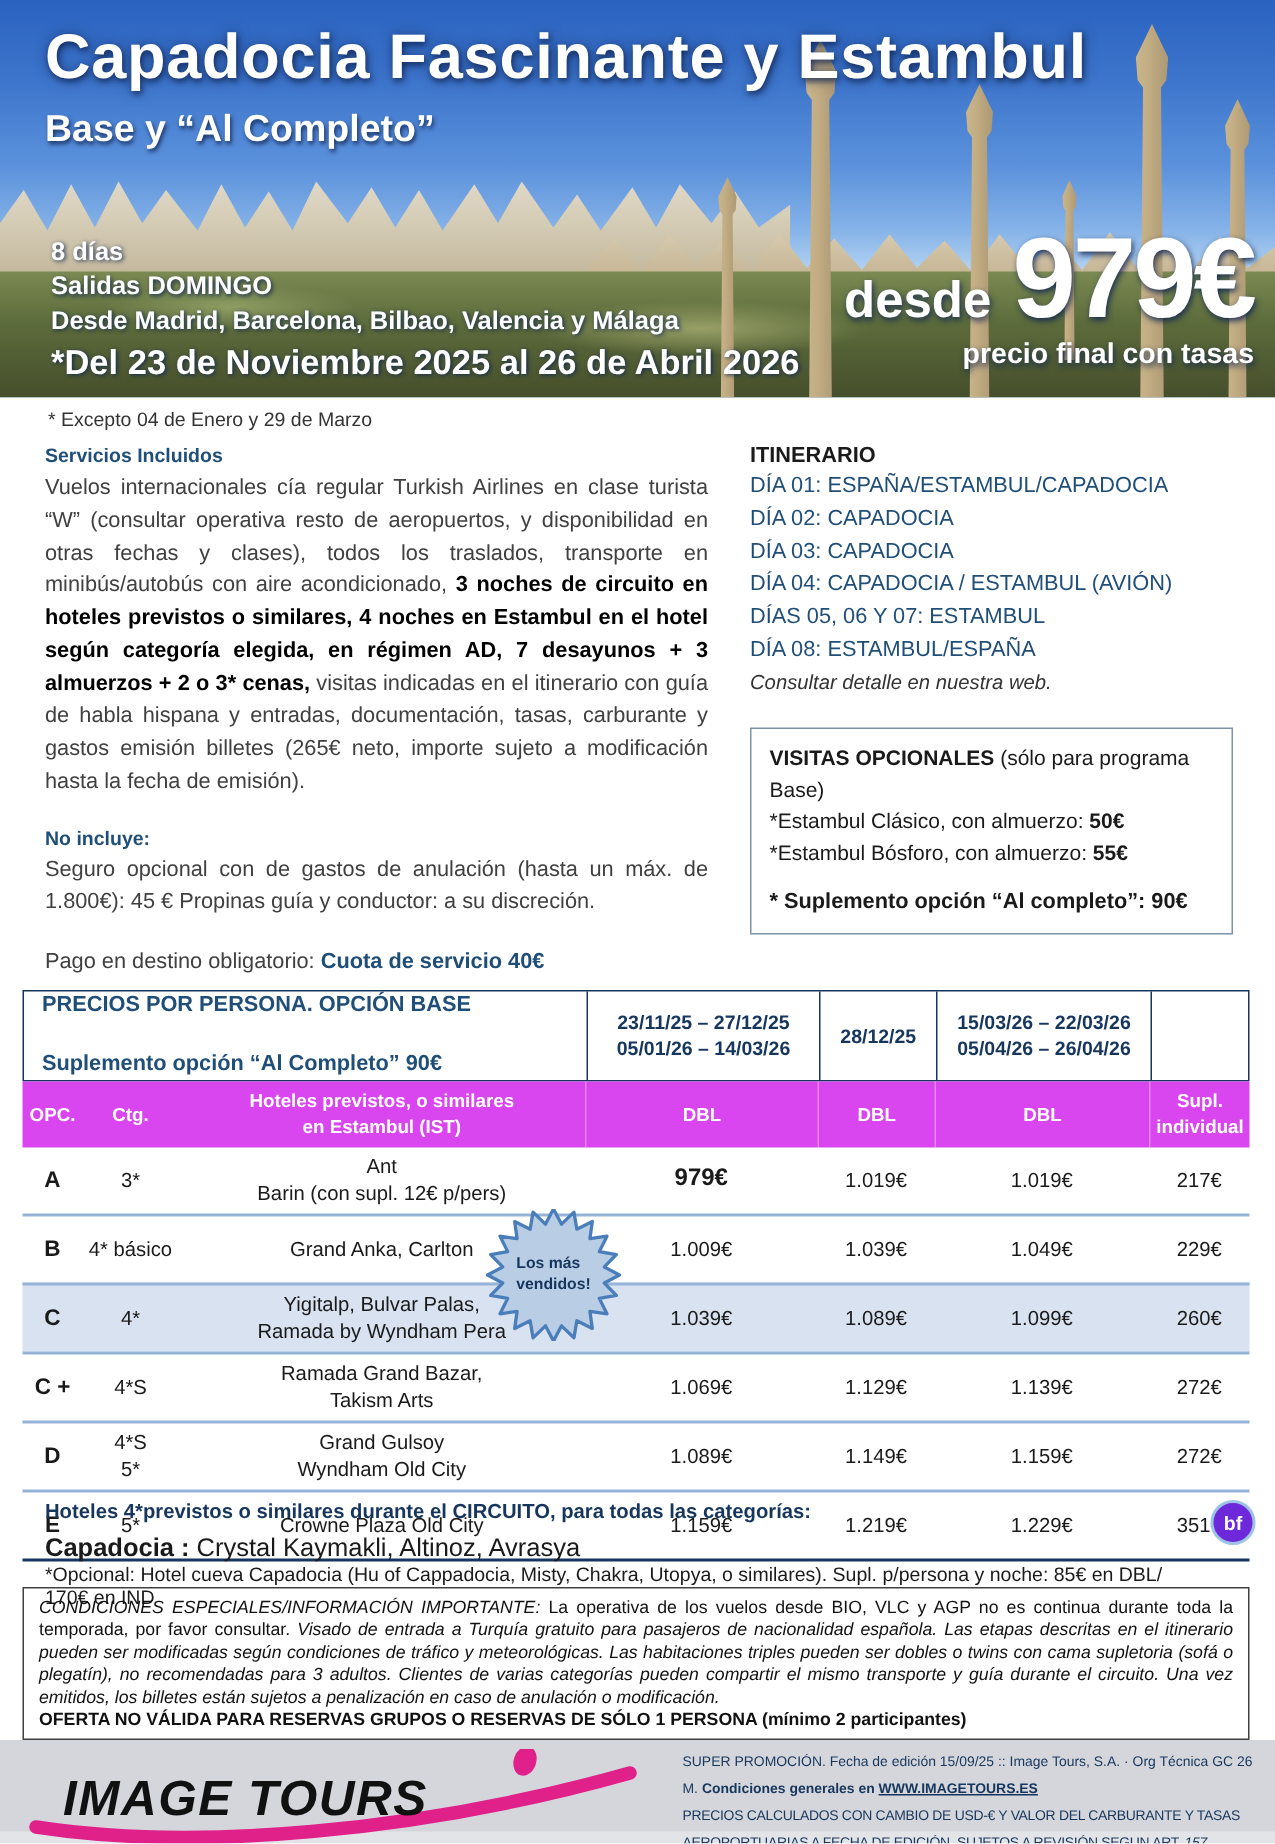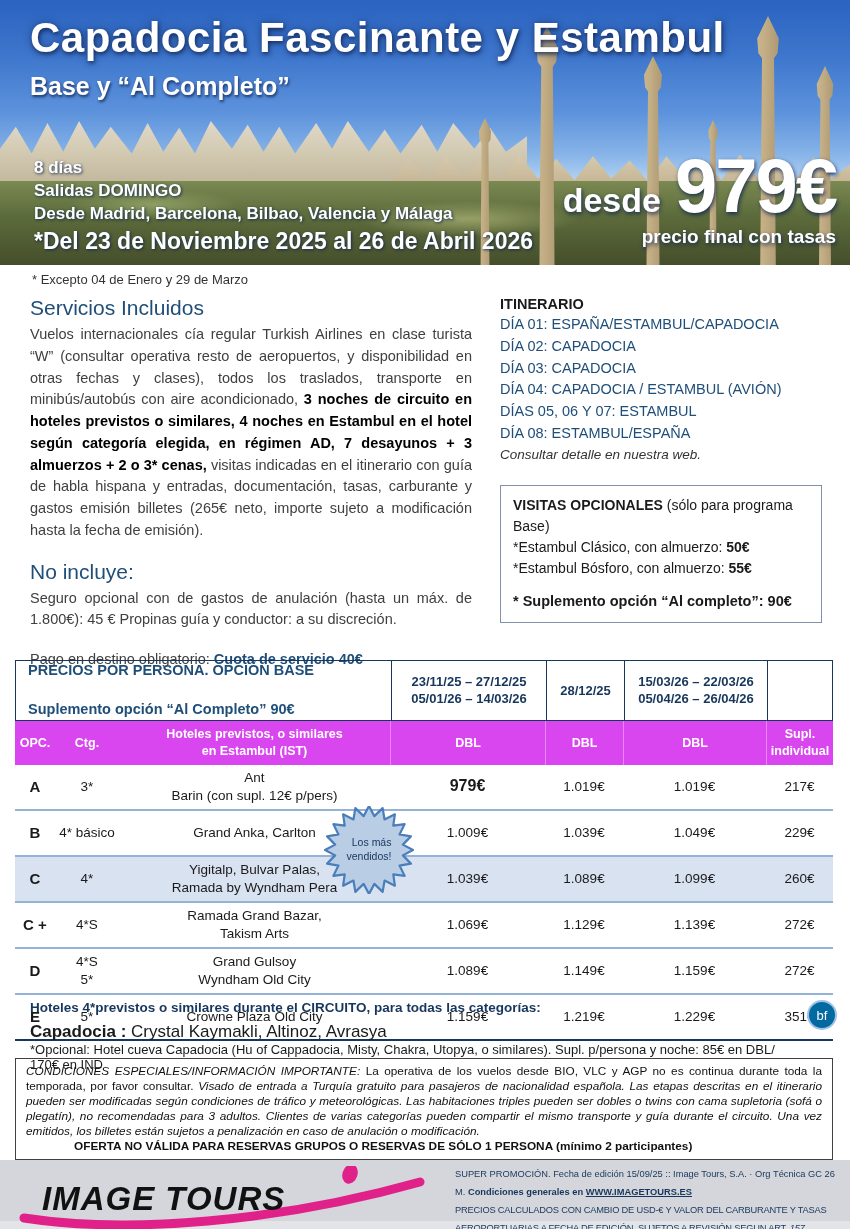--- a/index.html
+++ b/index.html
@@ -43,21 +43,21 @@
   .price-val{font-size:76px;font-weight:bold;line-height:76px;letter-spacing:-2px;}
   .price-note{font-size:19px;font-weight:bold;margin-top:2px;}
 
   
   .exception{position:absolute;left:32px;top:272px;font-size:13px;color:#333;}
 
   
   .content{position:absolute;left:30px;top:296px;width:792px;display:flex;gap:28px;}
   .col-left{width:442px;}
   .col-right{flex:1;}
-  .h-blue{color:#1F4E79;font-weight:normal;font-size:21px;margin:0 0 4px 0;}
+  .h-blue{color:#1F4E79;font-weight:bold;font-size:13px;margin:0 0 4px 0;}
   .para{font-size:14.5px;line-height:1.5;color:#404040;text-align:justify;margin:0;}
   .para b{color:#000000;}
   .mt{margin-top:18px;}
   .pago{font-size:14.5px;color:#404040;margin-top:20px;}
   .pago b{color:#1F4E79;}
   .itin-h{font-size:14.5px;font-weight:bold;color:#1a1a1a;margin:0 0 2px 0;}
   .itin-day{font-size:14.5px;color:#1F4E79;line-height:1.5;}
   .itin-note{font-size:13.5px;color:#333;font-style:italic;line-height:1.5;}
   .visits-box{margin-top:20px;border:1.5px solid #7F92AC;padding:9px 12px;font-size:14px;color:#1a1a1a;line-height:1.5;}
   .visits-box .sup{font-weight:bold;font-size:14.5px;margin-top:12px;}
@@ -77,38 +77,38 @@
   .trow .cell{min-height:44px;line-height:1.3;}
   .trow{border-top:2px solid #95B3D7;}
   .trow.first{border-top:none;}
   .trow.last{border-bottom:2px solid #17365D;}
   .trow.hl{background:#D9E2F1;}
   .opc{font-weight:bold;font-size:15px;}
   .bigprice{font-weight:bold;font-size:16px;}
   .badge{position:absolute;left:303px;top:146px;width:102px;height:88px;}
   .badge svg{position:absolute;inset:0;width:100%;height:100%;}
   .badge .btxt{position:absolute;inset:0;display:flex;align-items:center;justify-content:center;
-        text-align:right;font-size:10.5px;font-weight:normal;color:#17365D;white-space:pre-line;line-height:1.3;}
+        text-align:left;font-size:10.5px;font-weight:bold;color:#17365D;white-space:pre-line;line-height:1.3;}
 
   
   .below{position:absolute;left:30px;top:1000px;width:760px;}
   .below .bh{color:#17365D;font-weight:bold;font-size:13.5px;margin-bottom:7px;}
   .below .bl{font-size:17px;color:#1a1a1a;margin-bottom:0;}
   .below .bl b{font-weight:bold;}
   .below .opt{font-size:13px;color:#1a1a1a;}
   .bf{position:absolute;right:13px;top:1000px;width:26px;height:26px;border-radius:50%;
-      background:#0369a1;border:2px solid #9DC3E6;color:#fff;font-weight:normal;font-size:13px;
+      background:#6d28d9;border:2px solid #9DC3E6;color:#fff;font-weight:bold;font-size:13px;
       display:flex;align-items:center;justify-content:center;}
 
   
   .conds{position:absolute;left:15px;top:1058px;width:796px;border:1px solid #404040;
          padding:5px 10px;font-size:11.8px;line-height:1.27;color:#111;text-align:justify;}
   .conds .lbl{font-style:italic;}
   .conds .it{font-style:italic;}
-  .conds .offer{font-weight:bold;font-style:normal;display:block;margin-left:48px;}
+  .conds .offer{font-weight:bold;font-style:normal;display:block;}
 
   
   .footer{position:absolute;left:0;top:1160px;width:850px;height:61px;background:#D4D6DB;
           border-bottom:8px solid #E3E4E8;}
   .logo{position:absolute;left:18px;top:6px;width:420px;height:58px;}
   .logo svg{position:absolute;inset:0;}
   .logo .ltext{position:absolute;left:24px;top:14px;font-size:33px;font-weight:bold;font-style:italic;
         color:#111;letter-spacing:1px;}
   .ftext{position:absolute;left:455px;top:5px;width:382px;color:#17365D;font-size:9.3px;line-height:18px;}
   .ftext .b{font-weight:bold;}

